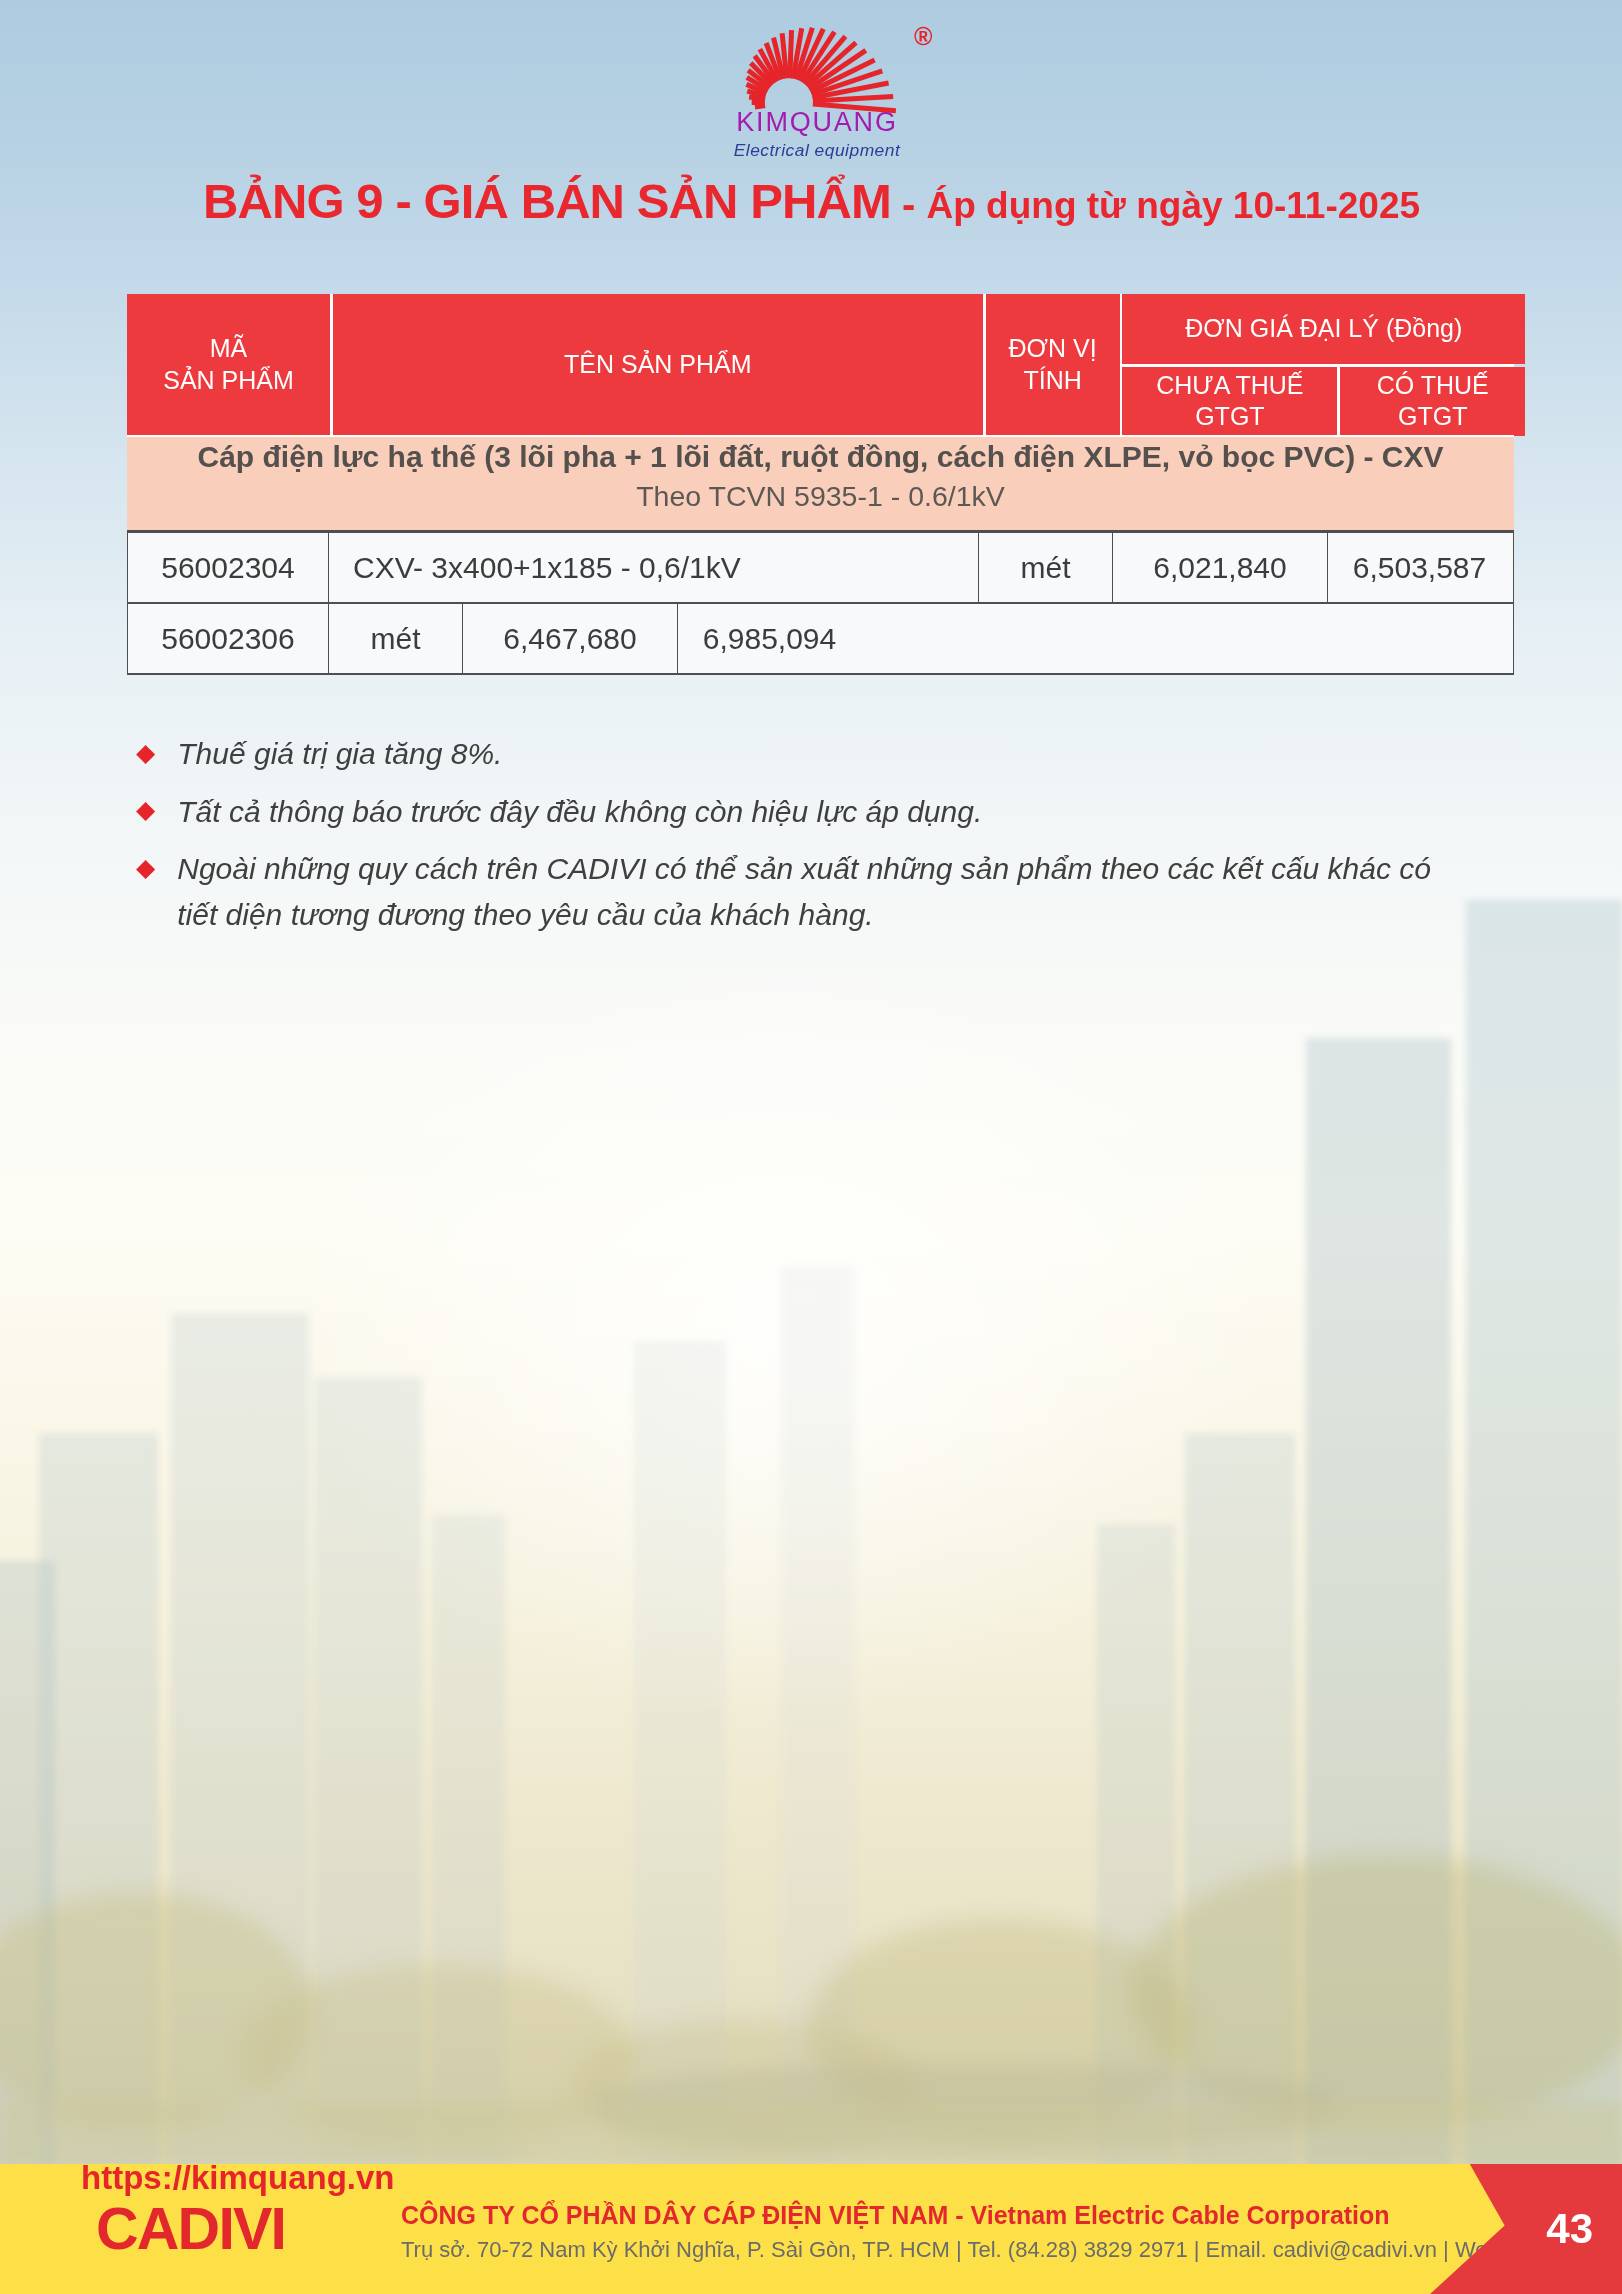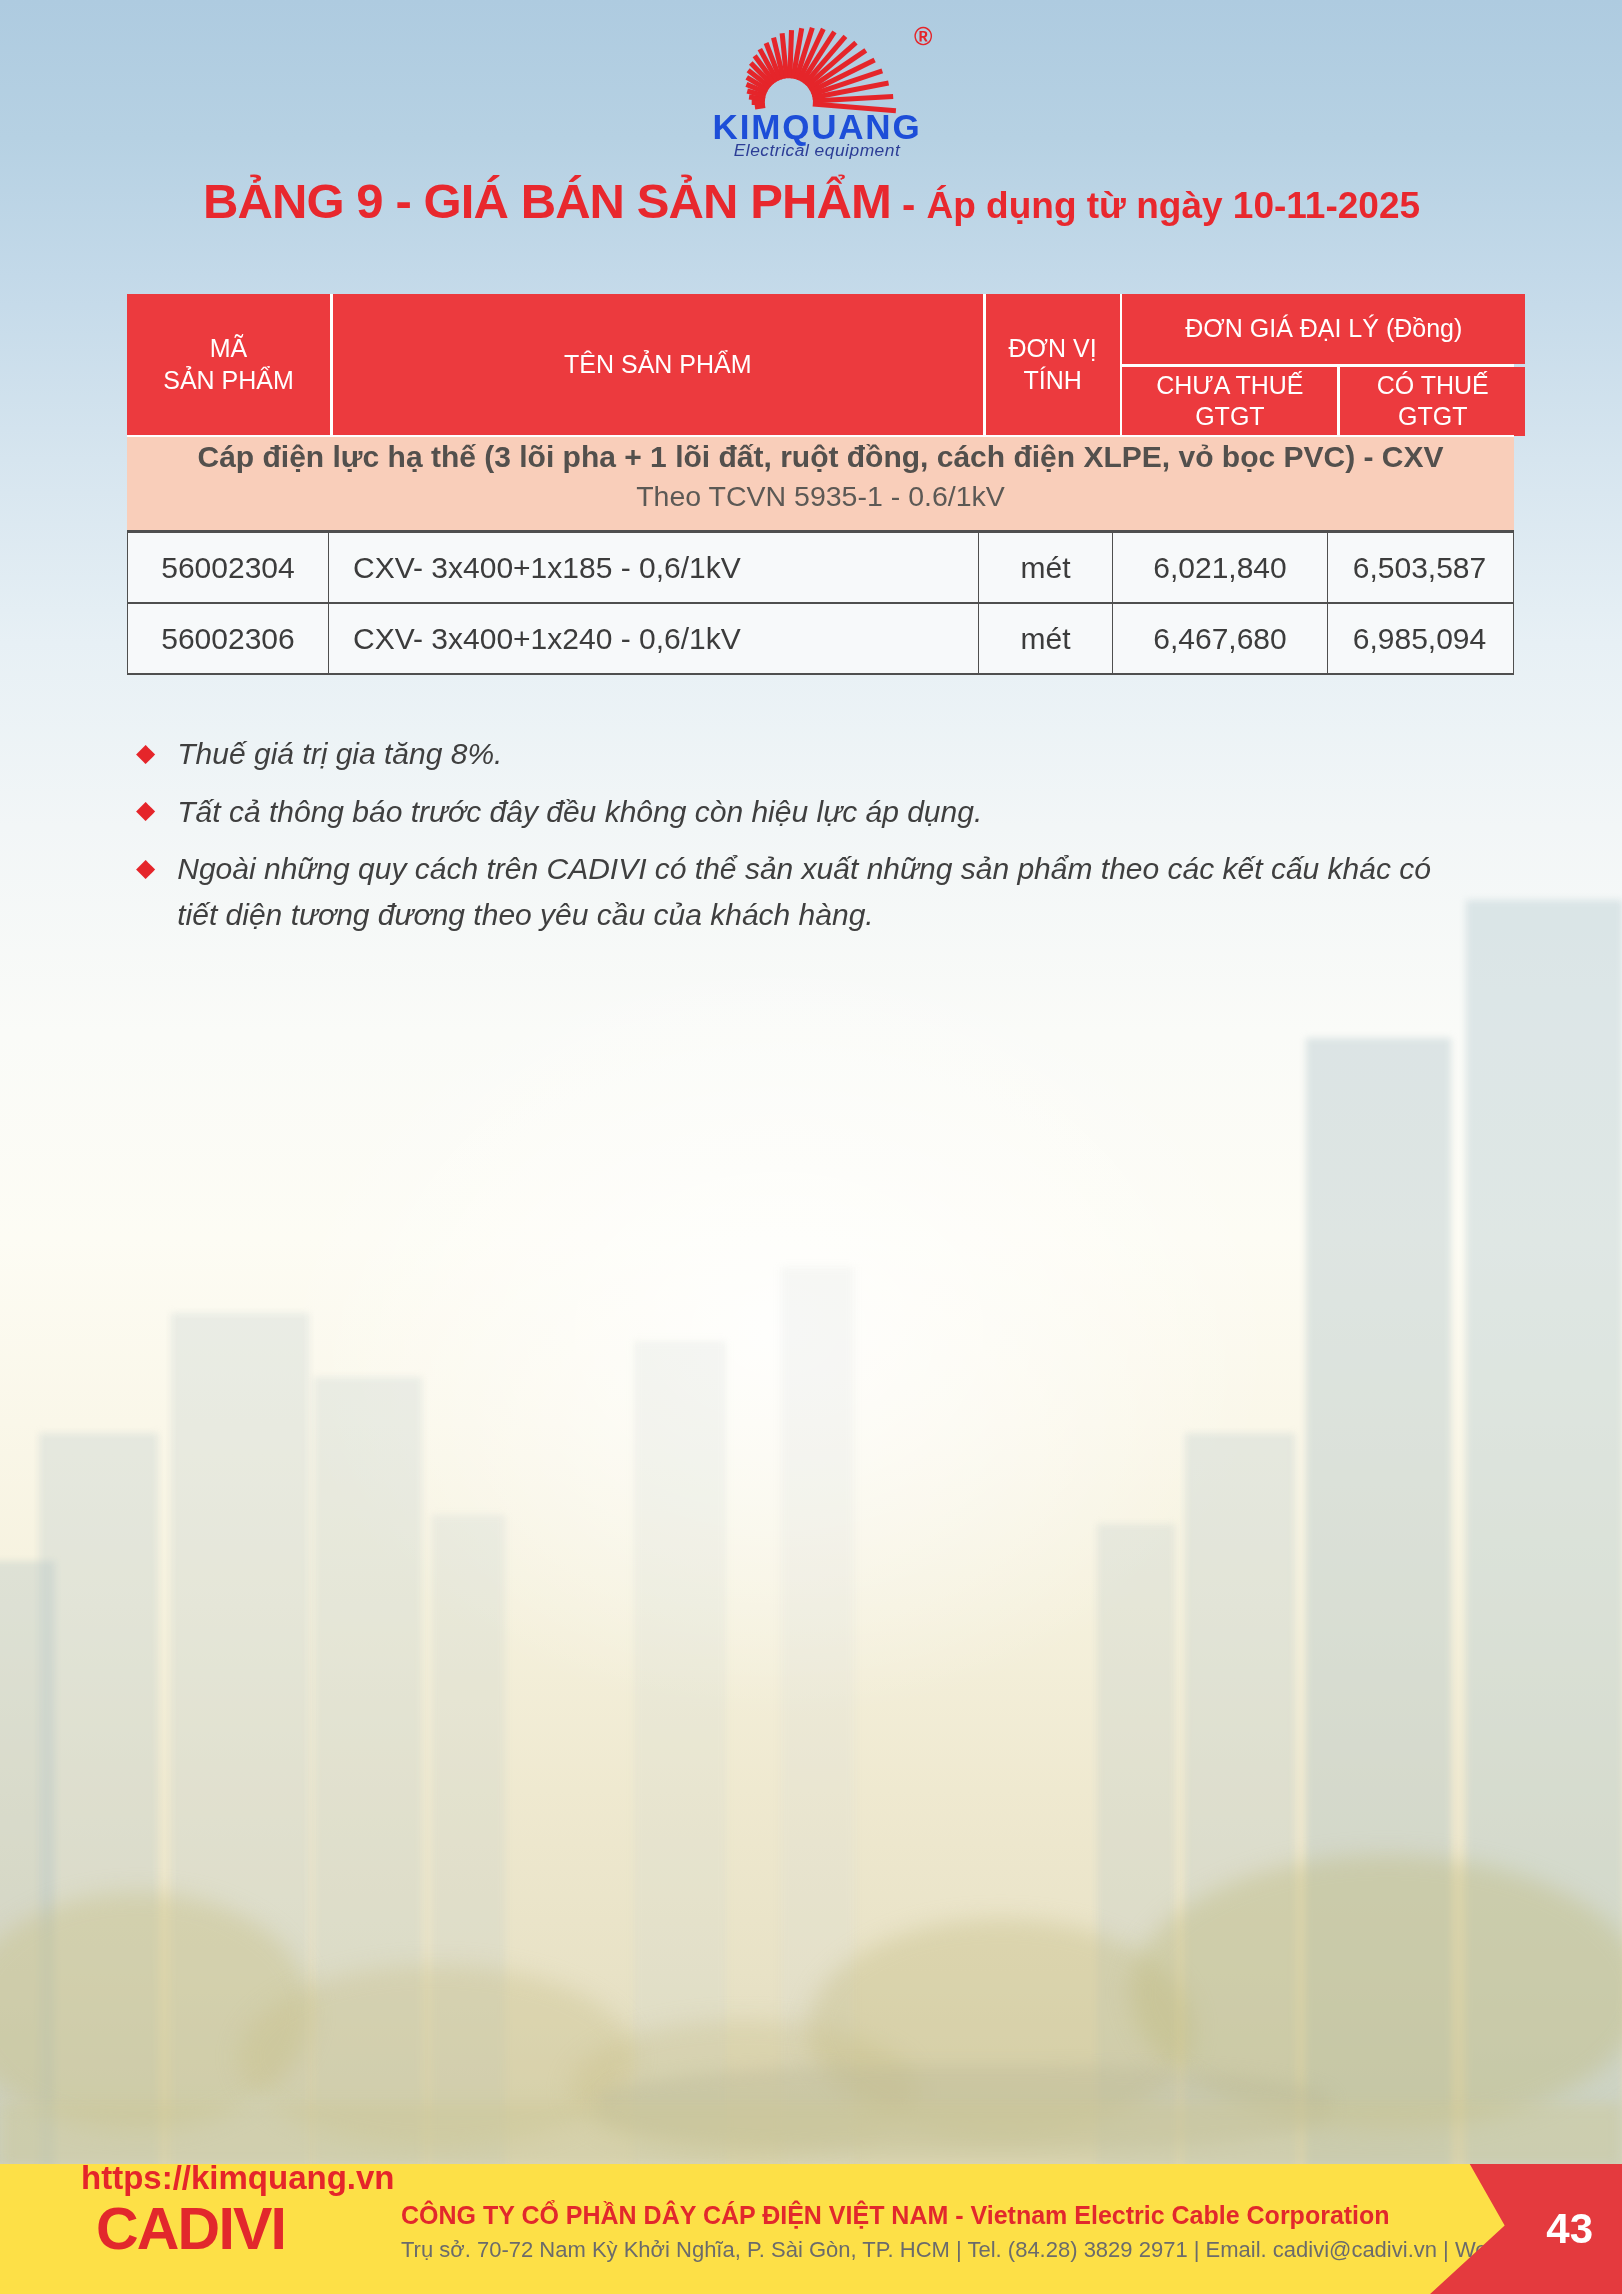--- a/index.html
+++ b/index.html
@@ -24,21 +24,21 @@
   .bld{position:absolute;z-index:0;filter:blur(3.7px);}
   .tree{position:absolute;z-index:0;filter:blur(11px);border-radius:50%;}
   .pond{position:absolute;z-index:0;filter:blur(7.3px);border-radius:40%;}
 
   .content{position:absolute;inset:0;z-index:1;}
 
   
   .logo{position:absolute;left:707px;top:13px;width:220px;height:152px;text-align:center;}
   .logo-sun{position:absolute;left:13px;top:0;width:195px;height:103px;}
   .logo-reg{position:absolute;right:-5.5px;top:9.2px;color:#e5252a;font-size:25px;font-weight:bold;}
-  .logo-name{position:absolute;left:0;top:94px;width:220px;color:#1d4ed8;font-size:35px;font-weight:bold;letter-spacing:1.8px;}
+  .logo-name{position:absolute;left:0;top:94px;width:220px;color:#a21caf;font-size:27px;font-weight:normal;letter-spacing:1.8px;}
   .logo-tag{position:absolute;left:0;top:127px;width:220px;color:#2c3d96;font-size:17.4px;font-style:italic;letter-spacing:0.5px;}
 
   
   .title{position:absolute;left:0;top:173px;width:1623px;text-align:center;white-space:nowrap;color:#e8282e;}
   .title .t-main{font-size:49px;font-weight:bold;letter-spacing:-0.9px;}
   .title .t-sep{font-size:40px;font-weight:bold;}
   .title .t-sub{font-size:37px;font-weight:bold;letter-spacing:0px;}
 
   
   .price-table{position:absolute;left:127px;top:294px;width:1387px;height:383px;padding-left:28px;}
@@ -185,21 +185,20 @@
       <div class="tbody">
         <div class="trow first">
           <div class="tcell c1">56002304</div>
           <div class="tcell c2">CXV- 3x400+1x185 - 0,6/1kV</div>
           <div class="tcell c3">mét</div>
           <div class="tcell c4">6,021,840</div>
           <div class="tcell c5">6,503,587</div>
         </div>
         <div class="trow">
           <div class="tcell c1">56002306</div>
-          <div class="tcell c2">CXV- 3x400+1x240 - 0,6/1kV</div>
           <div class="tcell c3">mét</div>
           <div class="tcell c4">6,467,680</div>
           <div class="tcell c5">6,985,094</div>
         </div>
       </div>
     </div>
 
     <div class="notes">
       <div class="note">
         <span class="bullet">◆</span>

